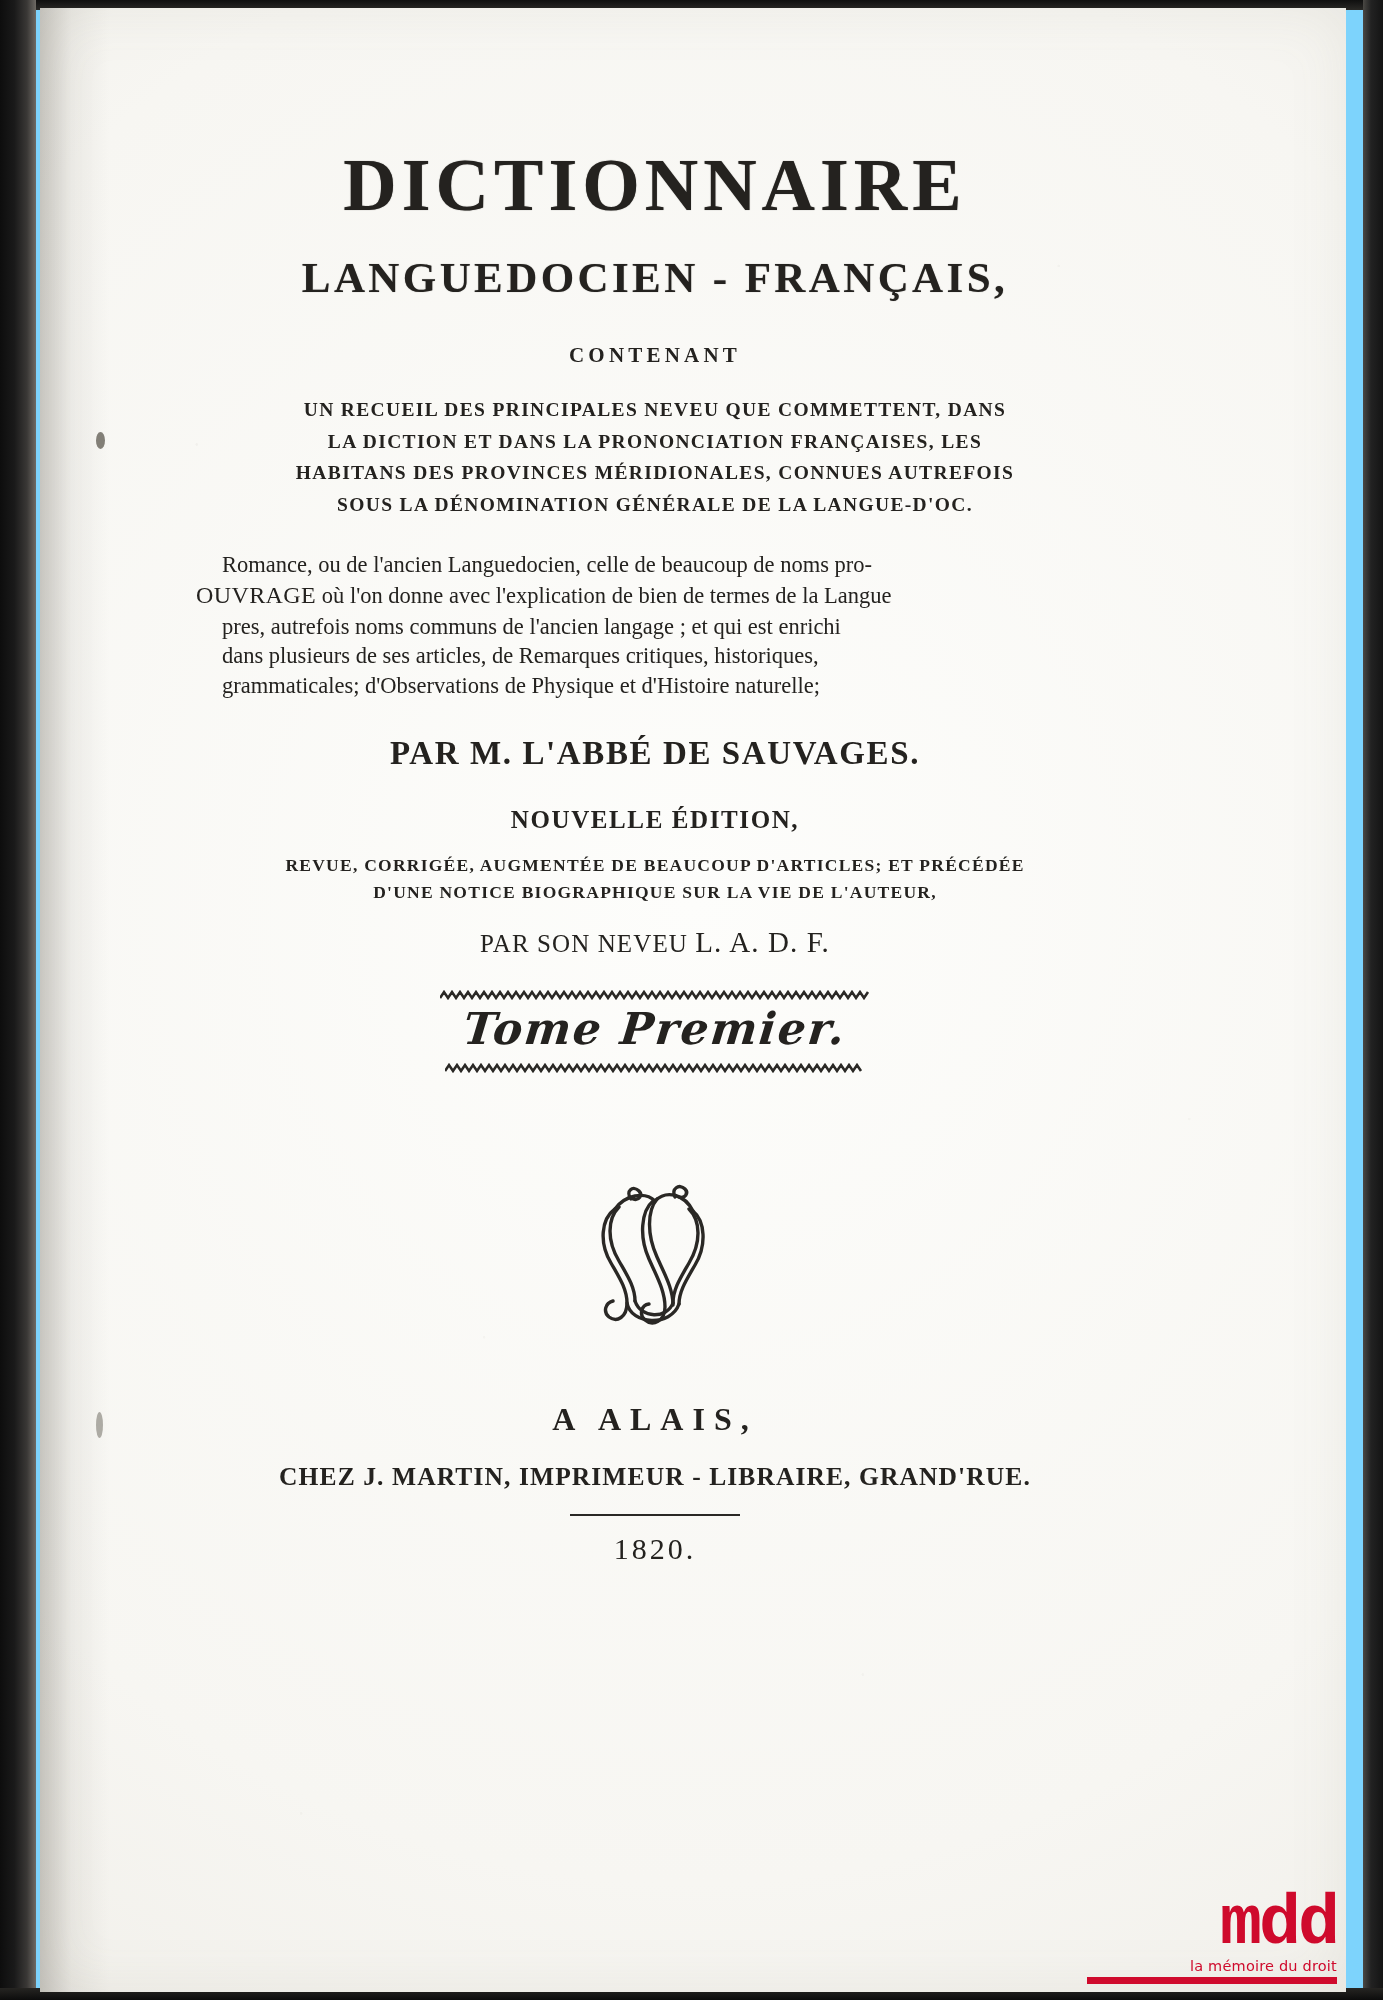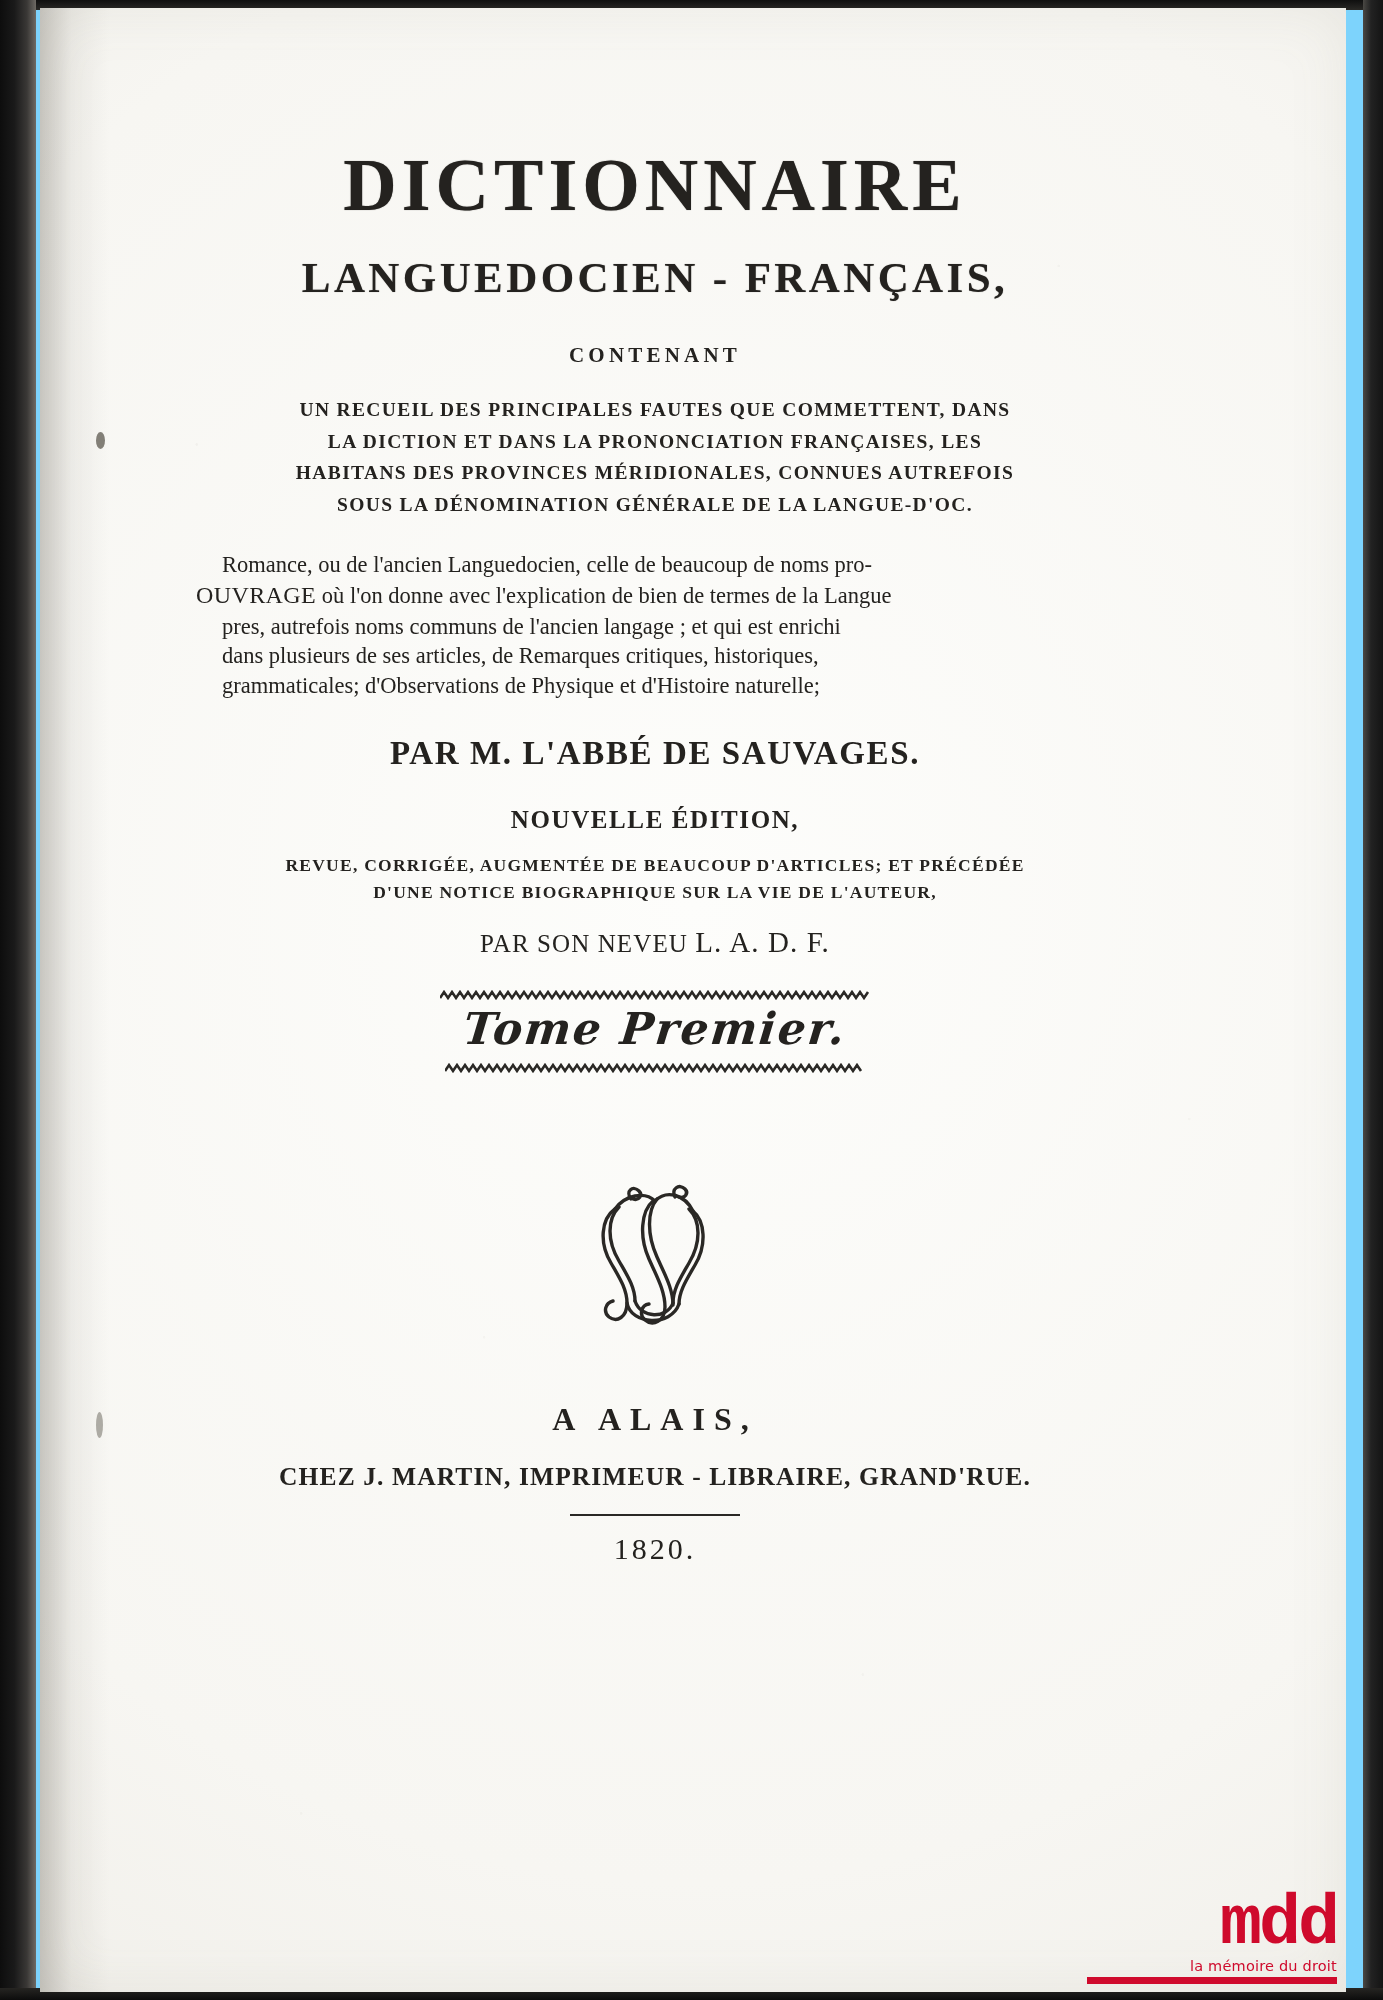--- a/index.html
+++ b/index.html
@@ -310,21 +310,21 @@
 
     <div class="typeblock">
 
       <div class="t-main">DICTIONNAIRE</div>
 
       <div class="t-sub">LANGUEDOCIEN - FRANÇAIS,</div>
 
       <div class="t-contenant">CONTENANT</div>
 
       <div class="caps-block">
-        <div>UN RECUEIL DES PRINCIPALES FAUTES QUE COMMETTENT, DANS</div>
+        <div>UN RECUEIL DES PRINCIPALES NEVEU QUE COMMETTENT, DANS</div>
         <div>LA DICTION ET DANS LA PRONONCIATION FRANÇAISES, LES</div>
         <div>HABITANS DES PROVINCES MÉRIDIONALES, CONNUES AUTREFOIS</div>
         <div>SOUS LA DÉNOMINATION GÉNÉRALE DE LA LANGUE-D'OC.</div>
       </div>
 
       <div class="ouvrage">
         <span class="l ind">Romance, ou de l'ancien Languedocien, celle de beaucoup de noms pro-</span>
         <span class="l">
           <span class="smallcaps">OUVRAGE</span><span> où l'on donne avec l'explication de bien de termes de la Langue</span>
         </span>

